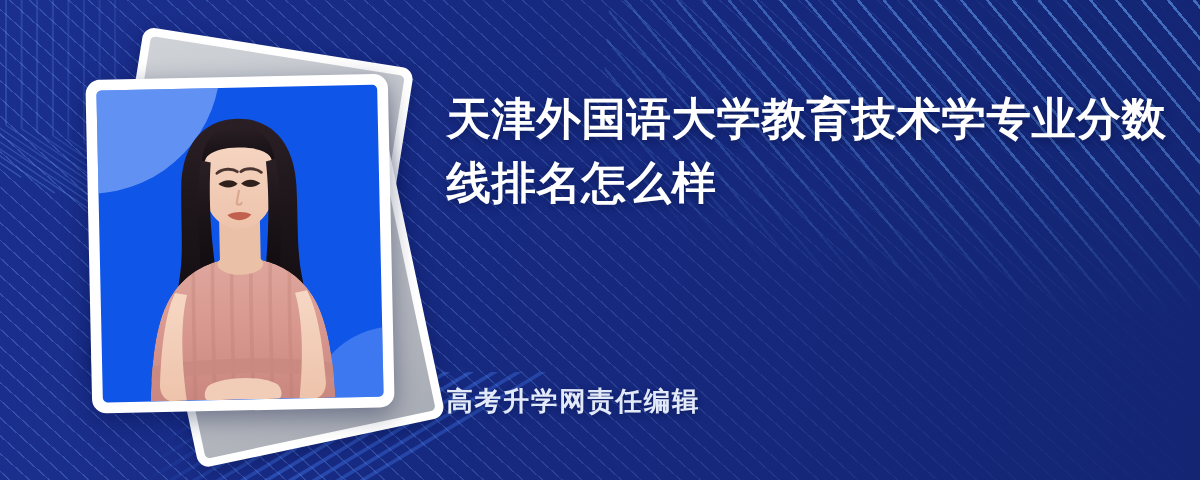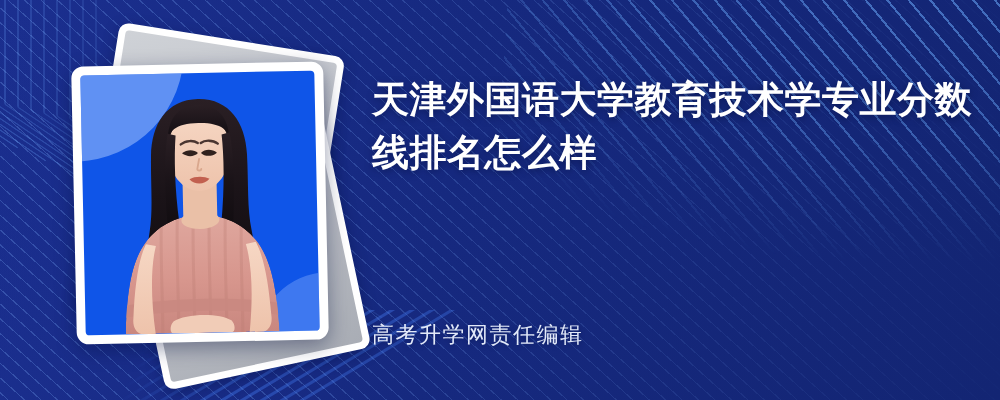--- a/index.html
+++ b/index.html
@@ -179,21 +179,21 @@
     font-size: 30px;
     font-weight: bold;
     letter-spacing: 2px;
     text-shadow: 0 2px 7px rgba(5,15,60,0.55);
   }
   .byrole {
     position: absolute;
     left: 372px; top: 320px;
     color: #e2e9f9;
     font-size: 22px;
-    font-weight: normal;
+    font-weight: bold;
     letter-spacing: 1.5px;
     text-shadow: 0 1px 5px rgba(5,15,60,0.45);
   }
 </style>
 </head>
 <body>
 
 <div id="stage">
 
   <div class="bg-base"></div>

